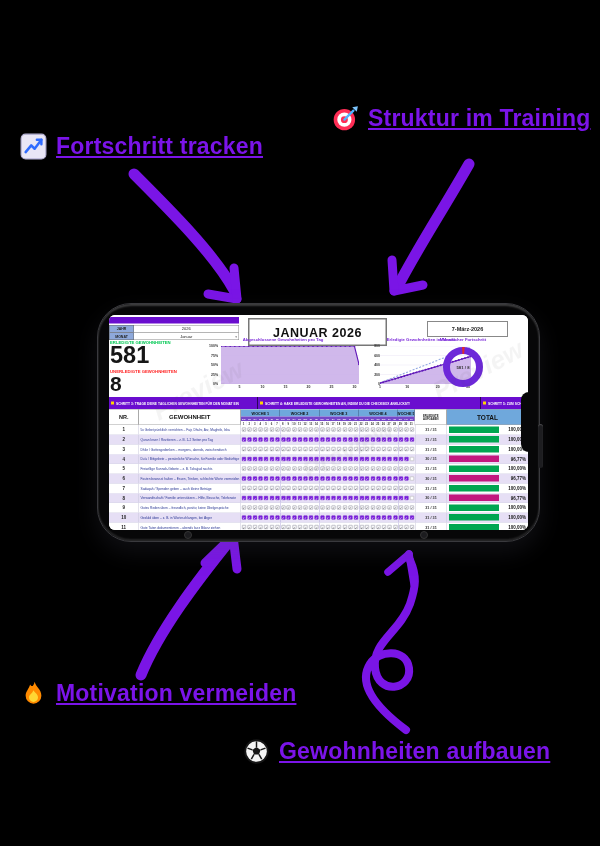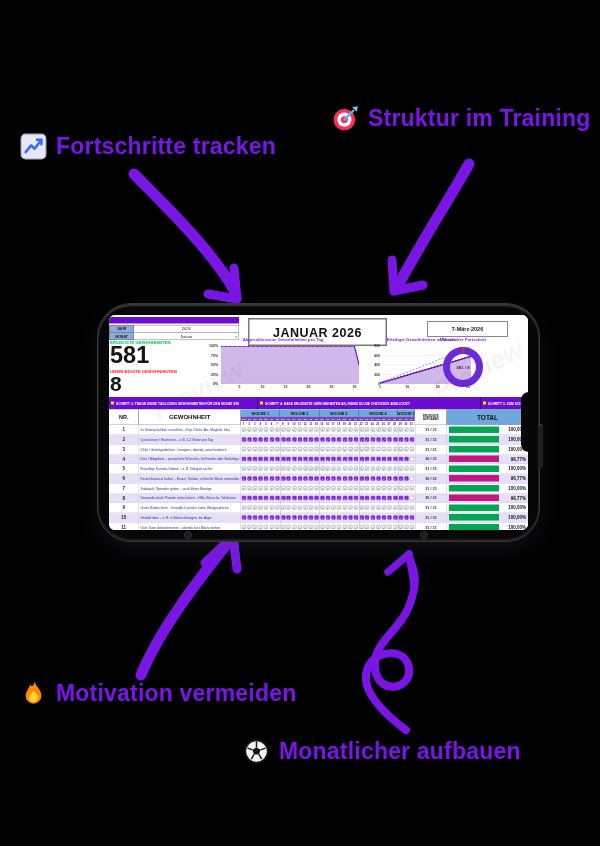--- a/index.html
+++ b/index.html
@@ -1,20 +1,20 @@
 <!DOCTYPE html>
 <html><head>
 <meta charset="utf-8">
 <style>
   html,body{margin:0;padding:0;background:#000;}
   .poster{position:relative;width:600px;height:846px;background:#000;overflow:hidden;
           font-family:"Liberation Sans",sans-serif;}
   
   .feature{position:absolute;display:flex;align-items:center;gap:9px;
-           color:#7B14E9;font-weight:bold;font-size:23px;letter-spacing:.2px;white-space:nowrap;}
+           color:#7B14E9;font-weight:bold;font-size:23px;letter-spacing:.2px;white-space:nowrap;text-decoration:underline;}
   .feature .ficon{width:27px;height:27px;flex:0 0 27px;}
   .f-tl{left:20px;top:133px;}
   .f-tr{left:332px;top:105px;}
   .f-bl{left:20px;top:680px;}
   .f-br{left:243px;top:738px;}
   
   .arrow{position:absolute;overflow:visible;}
   .arrow path,.arrow line{stroke:#7A15E6;fill:none;stroke-linecap:round;stroke-linejoin:round;}
   
   .phone{position:absolute;left:97px;top:303px;width:441px;height:237px;background:#070708;
@@ -119,21 +119,21 @@
 <body>
 
 <div class="poster">
 
   <div class="feature f-tl">
     <svg class="ficon" viewBox="0 0 24 24">
       <rect x="1" y="1" width="22" height="22" rx="4" fill="#E9E6F6" stroke="#b7b3d6"></rect>
       <polyline points="5,17 10,11 13,14 19,6" stroke="#2F6BFF" stroke-width="2.2" fill="none" stroke-linecap="round" stroke-linejoin="round"></polyline>
       <path d="M15,6 L19,6 L19,10" stroke="#2F6BFF" stroke-width="2.2" fill="none" stroke-linecap="round" stroke-linejoin="round"></path>
     </svg>
-    <span>Fortschritte tracken</span>
+    <span>Fortschritt tracken</span>
   </div>
 
   <div class="feature f-tr">
     <svg class="ficon" viewBox="0 0 24 24">
       <circle cx="11" cy="13" r="9.5" fill="#FF2D55"></circle>
       <circle cx="11" cy="13" r="6.3" fill="#fff"></circle>
       <circle cx="11" cy="13" r="3.1" fill="#FF2D55"></circle>
       <line x1="11" y1="13" x2="19" y2="5" stroke="#4FB3FF" stroke-width="2" stroke-linecap="round"></line>
       <path d="M18,2 L23,1 L22,6 Z" fill="#7CC6FF"></path>
     </svg>
@@ -153,21 +153,21 @@
       <circle cx="12" cy="12" r="10" fill="#f5f5f5" stroke="#161616" stroke-width="1.6"></circle>
       <polygon points="12,8 15.6,10.6 14.2,14.6 9.8,14.6 8.4,10.6" fill="#161616"></polygon>
       <g stroke="#161616" stroke-width="1.3">
         <line x1="12" y1="8" x2="12" y2="3"></line>
           <line x1="15.6" y1="10.6" x2="20" y2="9"></line>
         <line x1="14.2" y1="14.6" x2="16.6" y2="18.8"></line>
           <line x1="9.8" y1="14.6" x2="7.4" y2="18.8"></line>
         <line x1="8.4" y1="10.6" x2="4" y2="9"></line>
       </g>
     </svg>
-    <span>Monatlicher aufbauen</span>
+    <span>Gewohnheiten aufbauen</span>
   </div>
 
   <svg class="arrow" style="left:120px;top:168px" width="140" height="140">
     <path d="M14,6 C52,44 94,86 114,122" stroke-width="11"></path>
     <path d="M88,126 L117,131" stroke-width="9"></path>
     <path d="M114,100 L117,131" stroke-width="9"></path>
   </svg>
   <svg class="arrow" style="left:372px;top:158px" width="110" height="145">
     <path d="M97,6 C72,50 42,96 25,130" stroke-width="11"></path>
     <path d="M51,127 L22,133" stroke-width="9"></path>

